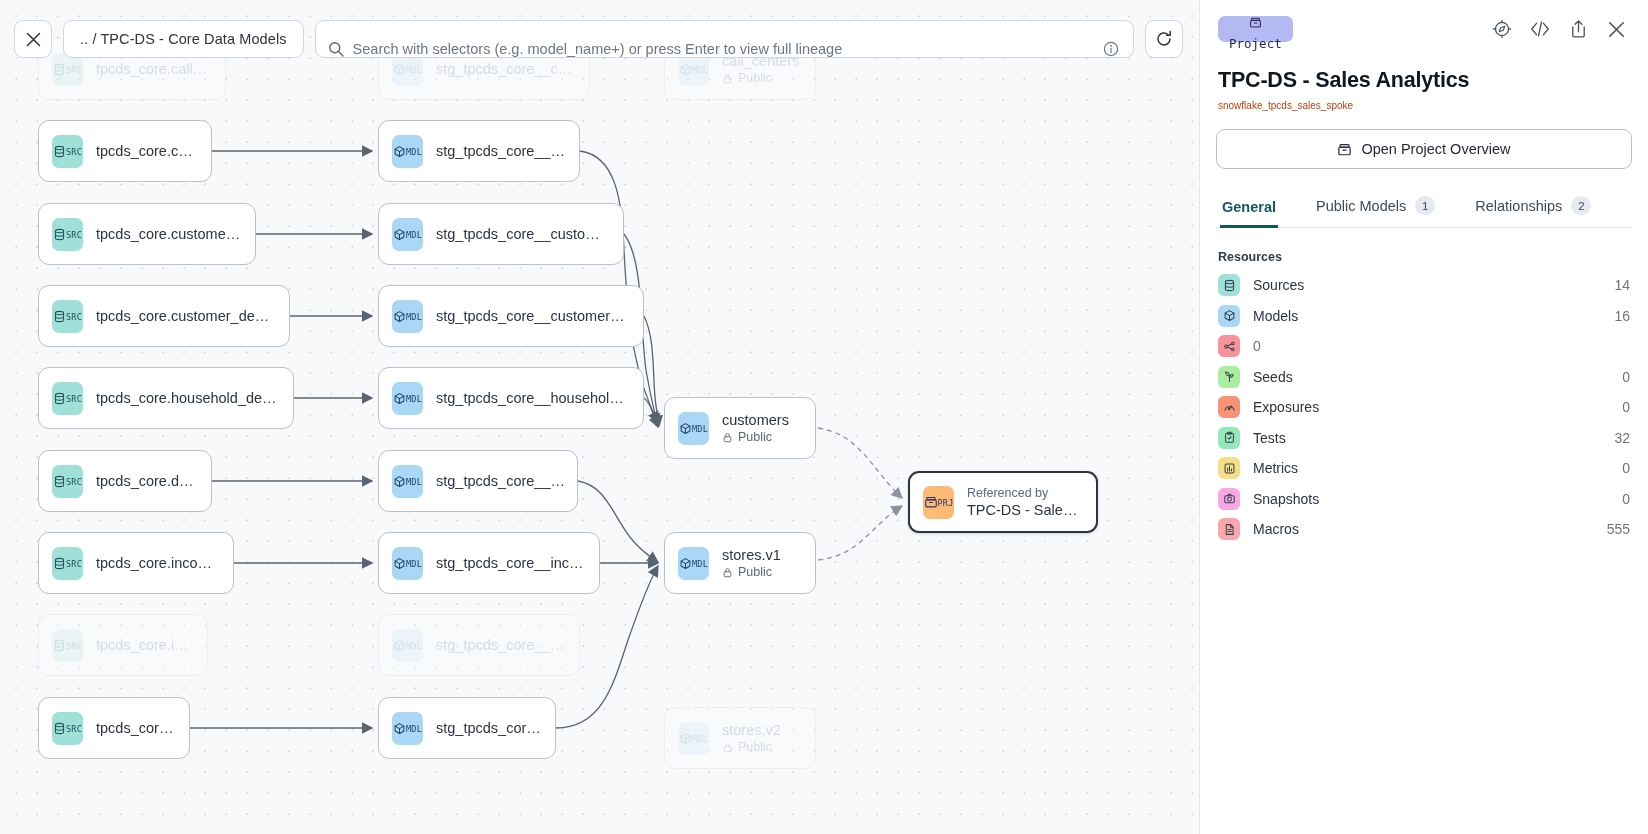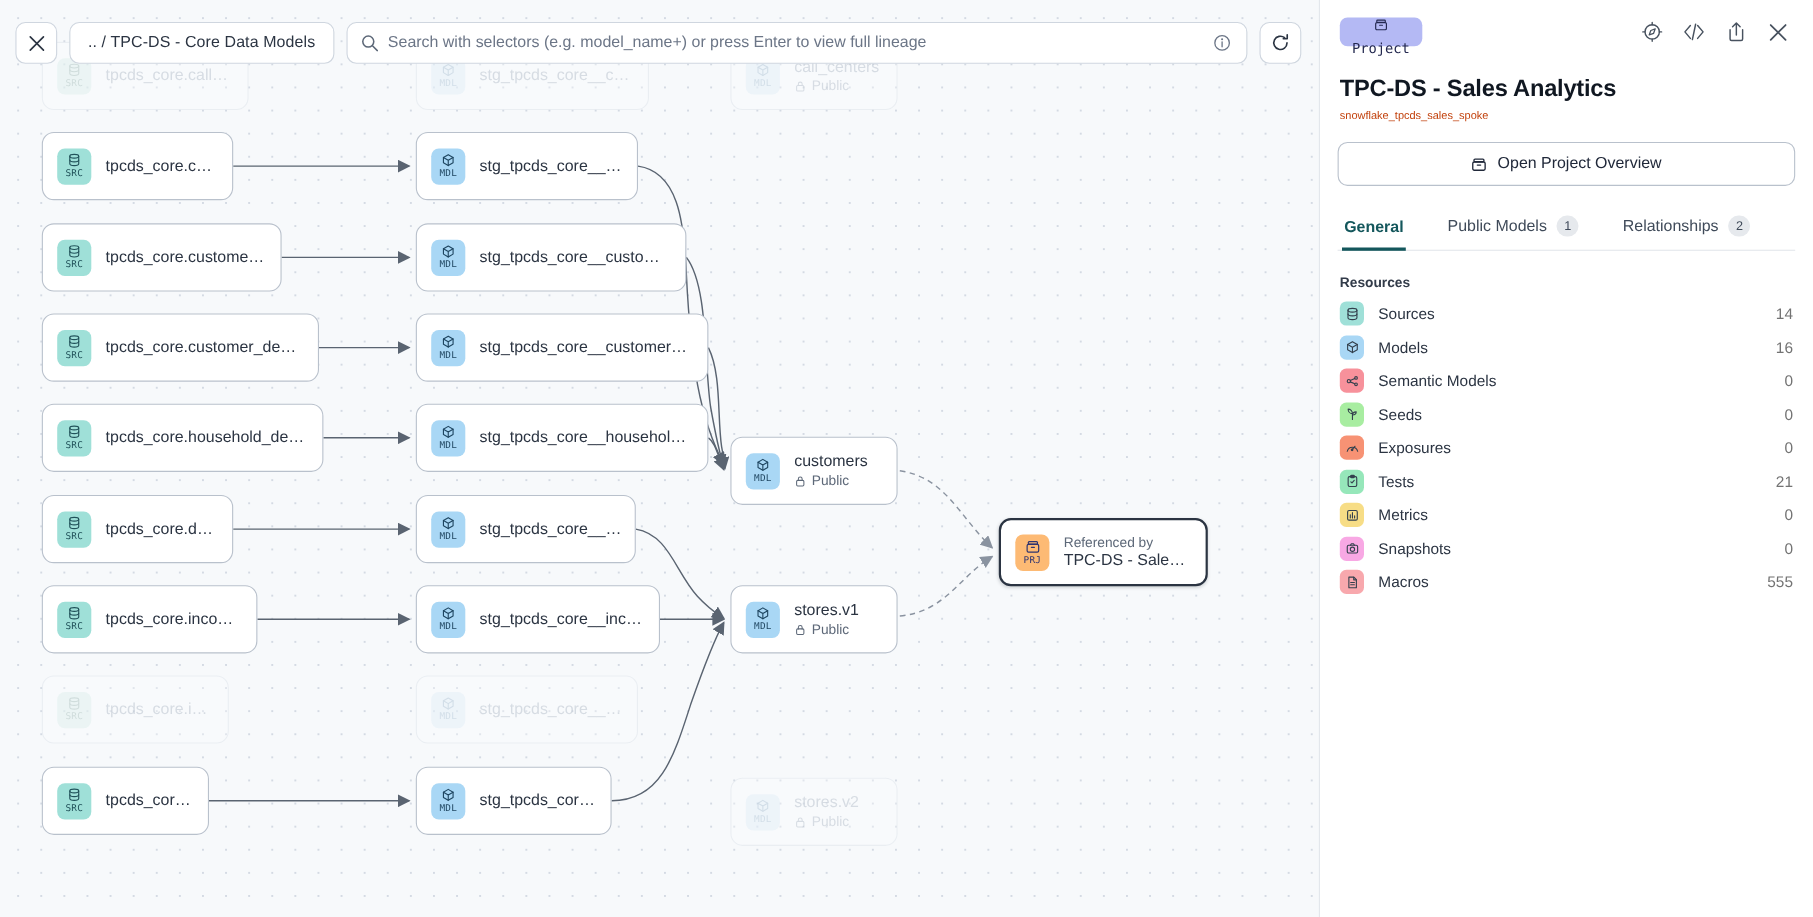--- a/index.html
+++ b/index.html
@@ -52,21 +52,21 @@
     color: #2b3442;
     white-space: nowrap;
     letter-spacing: .1px;
   }
   .tb-search {
     flex: 1 1 auto;
     height: 38px;
     background: #fff;
     border: 1px solid #cfd6df;
     border-radius: 9px;
-    display: flex; align-items: center;
+    display: flex; align-items: flex-end;
     padding: 0 14px 0 12px;
     gap: 9px;
     min-width: 0;
     cursor: text;
   }
   .tb-search .ph {
     flex: 1 1 auto;
     font-size: 14.5px;
     color: #6c7687;
     white-space: nowrap; overflow: hidden; text-overflow: ellipsis;
@@ -92,21 +92,21 @@
   }
   .node.ghost {
     background: rgba(250,252,253,.55);
     border: 1px solid #e3e8ee;
     opacity: .62;
     z-index: 5;
   }
   .badge {
     width: 31px; height: 33px;
     border-radius: 7px;
-    display: flex; flex-direction: column;
+    display: flex; 
     align-items: center; justify-content: center;
     gap: 0px;
     flex: none;
   }
   .badge .gl { line-height: 0; }
   .badge .bl {
     font-family: "DejaVu Sans Mono", "Liberation Mono", monospace;
     font-size: 8.5px;
     letter-spacing: .2px;
     margin-top: 1px;
@@ -749,21 +749,20 @@
         </div>
         <div class="res-row">
           <span class="res-ic" style="background:#f7919b">
             <svg width="13" height="13" viewBox="0 0 16 16" style="display:block" fill="none" stroke="#33404d" stroke-width="1.25" stroke-linecap="round" stroke-linejoin="round">
               <circle cx="4" cy="8" r="1.8"></circle>
               <circle cx="12" cy="4.4" r="1.5"></circle>
               <circle cx="12" cy="11.6" r="1.5"></circle>
               <path d="M5.6,7.2 L10.6,5 M5.6,8.8 L10.6,11"></path>
             </svg>
           </span>
-          <span class="res-name">Semantic Models</span>
           <span class="res-val">0</span>
         </div>
         <div class="res-row">
           <span class="res-ic" style="background:#a8eda1">
             <svg width="13" height="13" viewBox="0 0 16 16" style="display:block" fill="none" stroke="#33404d" stroke-width="1.25" stroke-linecap="round" stroke-linejoin="round">
               <path d="M8,14 L8,7.4"></path>
               <path d="M8,7.4 C8,4.6 5.8,2.4 3.2,2.4 C3.2,5.2 5.4,7.4 8,7.4 Z"></path>
               <path d="M8,9 C8,7 9.8,5.4 12.2,5.4 C12.2,7.6 10.4,9 8,9 Z"></path>
             </svg>
           </span>
@@ -783,21 +782,21 @@
         </div>
         <div class="res-row">
           <span class="res-ic" style="background:#96e7ba">
             <svg width="13" height="13" viewBox="0 0 16 16" style="display:block" fill="none" stroke="#33404d" stroke-width="1.25" stroke-linecap="round" stroke-linejoin="round">
               <rect x="3.2" y="2.8" width="9.6" height="11" rx="1.5"></rect>
               <rect x="5.8" y="1.4" width="4.4" height="2.6" rx="1"></rect>
               <path d="M6.2,8.6 L7.5,9.9 L10,7"></path>
             </svg>
           </span>
           <span class="res-name">Tests</span>
-          <span class="res-val">21</span>
+          <span class="res-val">32</span>
         </div>
         <div class="res-row">
           <span class="res-ic" style="background:#f7dd86">
             <svg width="13" height="13" viewBox="0 0 16 16" style="display:block" fill="none" stroke="#33404d" stroke-width="1.25" stroke-linecap="round" stroke-linejoin="round">
               <rect x="2.6" y="2.6" width="10.8" height="10.8" rx="1.6"></rect>
               <path d="M5.6,11 L5.6,7.4 M8,11 L8,5 M10.4,11 L10.4,8.6"></path>
             </svg>
           </span>
           <span class="res-name">Metrics</span>
           <span class="res-val">0</span>

